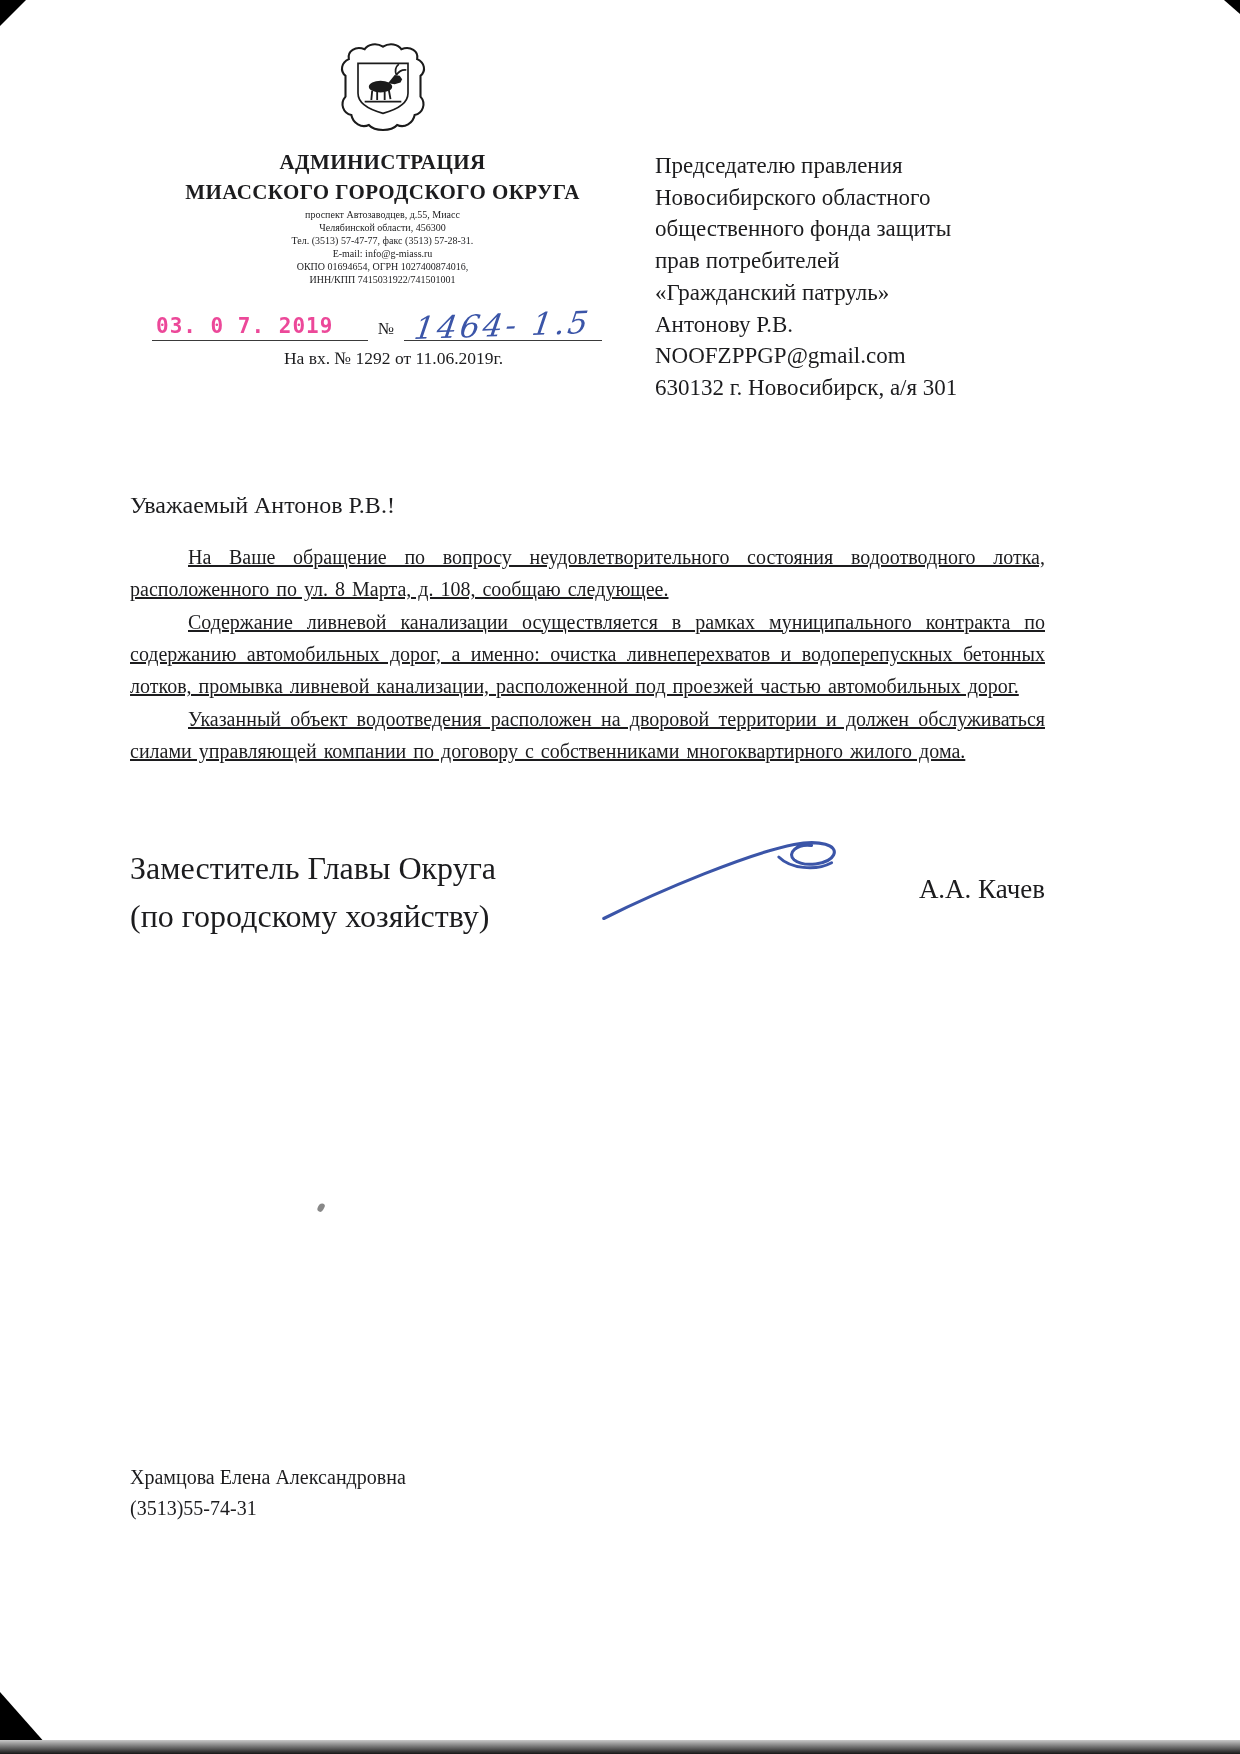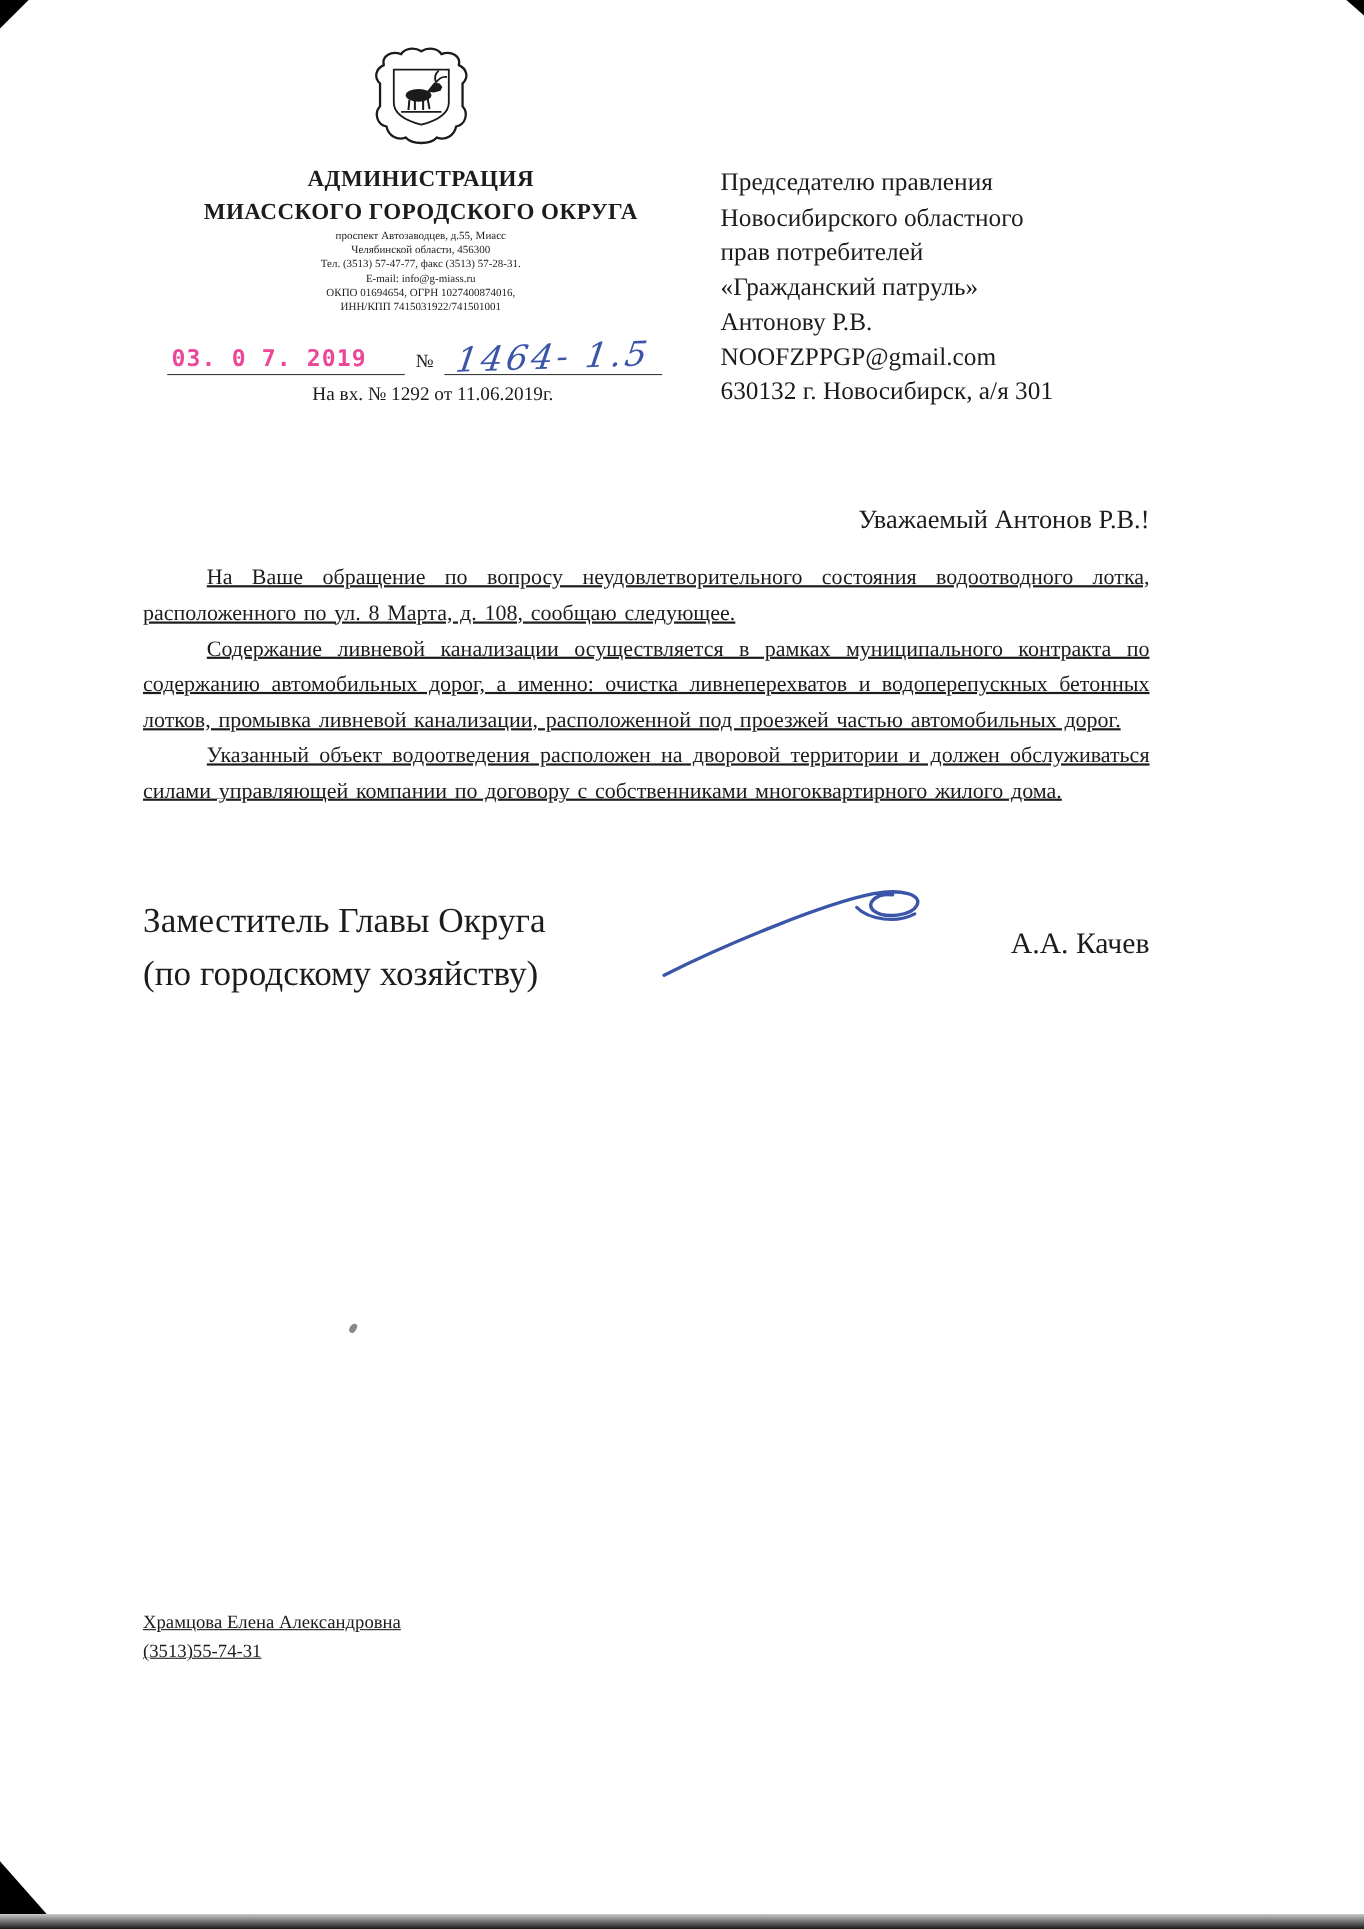--- a/index.html
+++ b/index.html
@@ -37,33 +37,33 @@
   .hand-number{display:inline-block;font-family:"DejaVu Serif", serif;font-style:italic;
     color:#3b55a8;font-size:31px;letter-spacing:3px;transform:skewX(-10deg) rotate(-2deg);
     position:relative;top:3px;}
   .incoming{font-size:17.5px;text-align:center;margin:7px 0 0 22px;}
 
   .recipient-col{width:455px;padding-top:110px;
     font-size:23px;line-height:1.38;}
 
   
   .body{margin:0 195px 0 130px;}
-  .salutation{text-align:right;font-size:24px;margin-top:88px;}
+  .salutation{text-align:left;font-size:24px;margin-top:88px;}
   .body p{font-size:20px;line-height:1.62;text-align:justify;
     text-indent:58px;margin:0;word-spacing:2px;text-decoration:underline;}
   .body p.first{margin-top:22px;}
 
   
   .sign-row{position:relative;display:flex;margin:76px 195px 0 130px;}
   .sign-title{font-size:32px;line-height:1.5;}
   .sign-ink{position:absolute;left:468px;top:-16px;}
   .sign-name{margin-left:auto;font-size:27px;padding-top:30px;}
 
   
-  .executor{position:absolute;left:130px;top:1462px;font-size:17px;line-height:1.55;text-decoration:underline;}
+  .executor{position:absolute;left:130px;top:1462px;font-size:20px;line-height:1.55;}
 
   .speck{position:absolute;left:318px;top:1203px;width:6px;height:9px;
     border-radius:60% 40% 50% 50%;background:#555;transform:rotate(28deg);opacity:.7;}
 </style>
 </head>
 <body>
 
 <div class="page">
 
   <div class="corner-tl"></div>
@@ -103,20 +103,21 @@
         <div class="number-cell">
           <span class="hand-number">1464- 1.5</span>
         </div>
       </div>
       <div class="incoming">На вх. № 1292 от 11.06.2019г.</div>
     </div>
 
     <div class="recipient-col">
       <div>Председателю правления</div>
       <div>Новосибирского областного</div>
+      <div>общественного фонда защиты</div>
       <div>прав потребителей</div>
       <div>«Гражданский патруль»</div>
       <div>Антонову Р.В.</div>
       <div>NOOFZPPGP@gmail.com</div>
       <div>630132 г. Новосибирск, а/я 301</div>
     </div>
   </div>
 
   <div class="body">
     <div class="salutation">Уважаемый Антонов Р.В.!</div>

